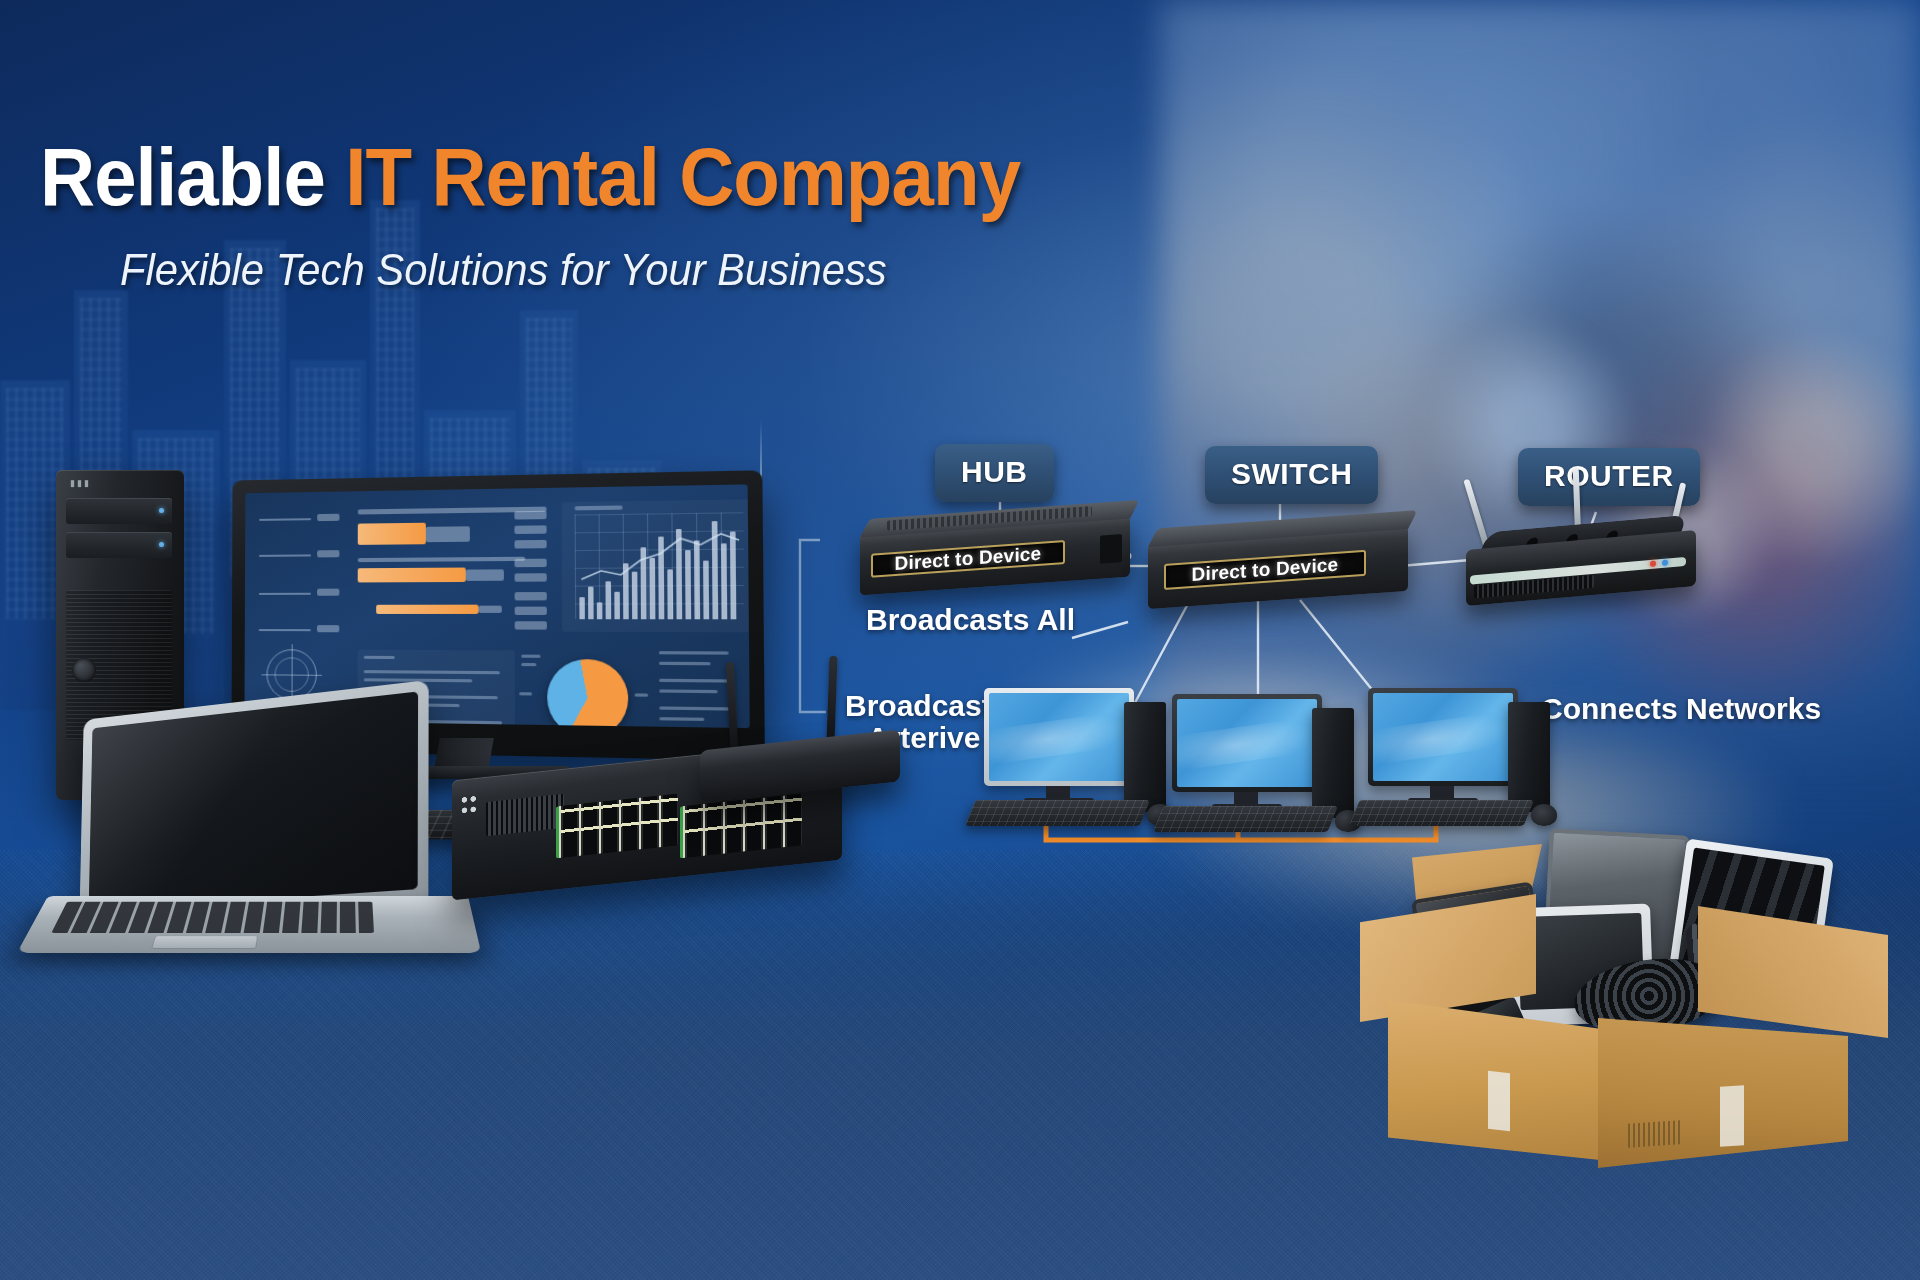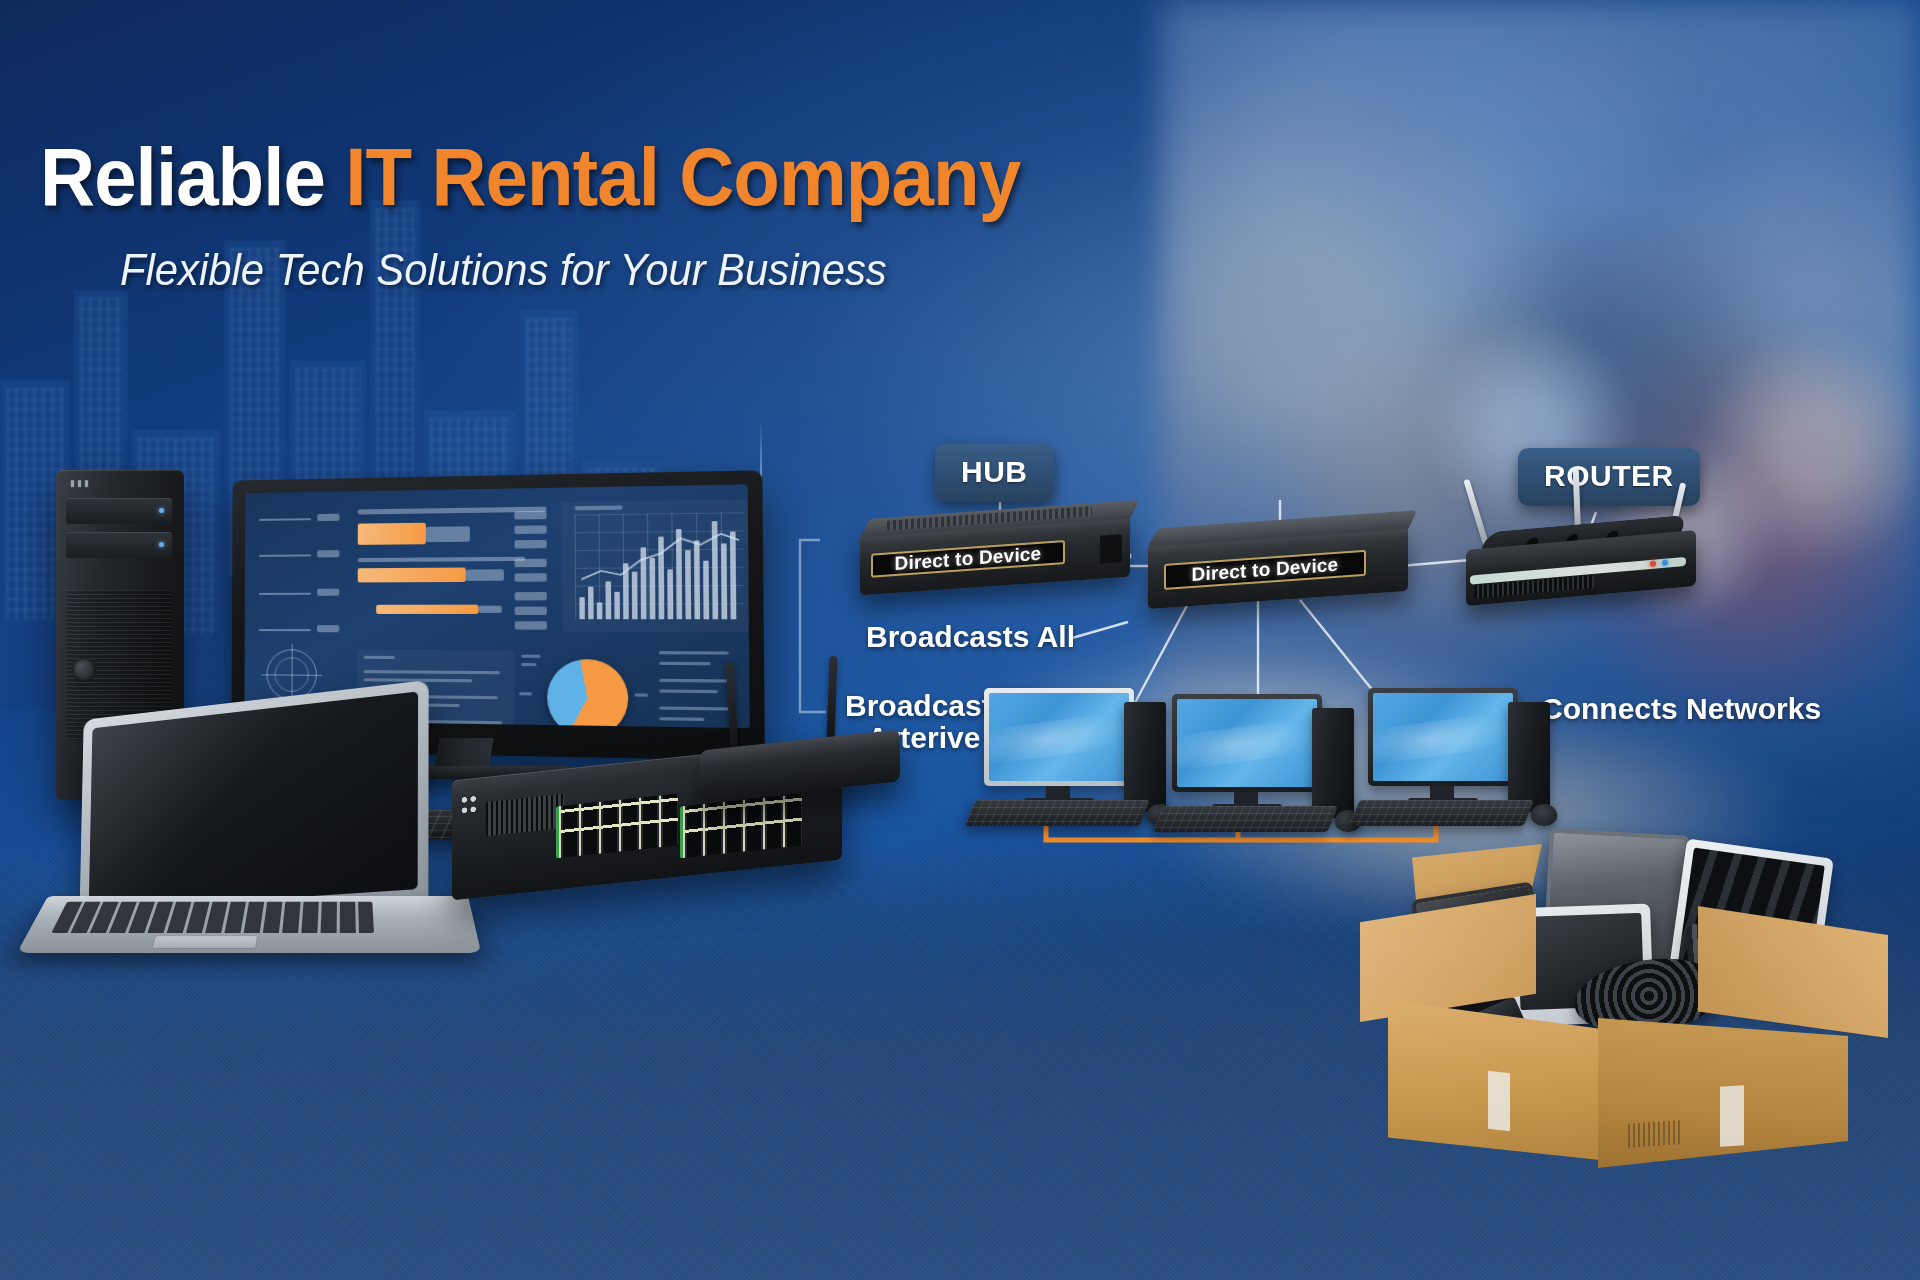--- a/index.html
+++ b/index.html
@@ -599,20 +599,23 @@
       <path d="M1046 800 L1046 840 L1436 840 L1436 796"></path>
       <path d="M1238 806 L1238 840"></path>
     </g>
   </svg>
 
   <div class="guide" style="left:760px; top:420px; height:300px;"></div>
 
   <div class="badge" style="left:935px; top:444px;">
     <span>HUB</span>
   </div>
+  <div class="badge" style="left:1205px; top:446px;">
+    <span>SWITCH</span>
+  </div>
   <div class="badge" style="left:1518px; top:448px;">
     <span>ROUTER</span>
   </div>
 
   <div class="rack" style="left:860px; top:524px; width:270px; height:62px;">
     <div class="top"></div>
     <div class="vent"></div>
     <div class="lcd">
       <span>Direct to Device</span>
     </div>
@@ -634,21 +637,21 @@
     <div class="router-body">
       <div class="strip"></div>
       <div class="grill"></div>
       <div class="leds">
         <b style="background:#d84a3a; box-shadow:0 0 5px #d84a3a;"></b>
         <b style="background:#3f8fd8; box-shadow:0 0 5px #3f8fd8;"></b>
       </div>
     </div>
   </div>
 
-  <div class="dlabel" style="left:866px; top:620px;">
+  <div class="dlabel" style="left:866px; top:603px;">
     <span>Broadcasts All</span>
   </div>
   <div class="dlabel two-line" style="left:845px; top:690px;">
     <div>Broadcasts</div>
     <div style="padding-left:22px;">Arterive ··</div>
   </div>
   <div class="dlabel" style="left:1541px; top:692px;">
     <span>Connects Networks</span>
   </div>
 

